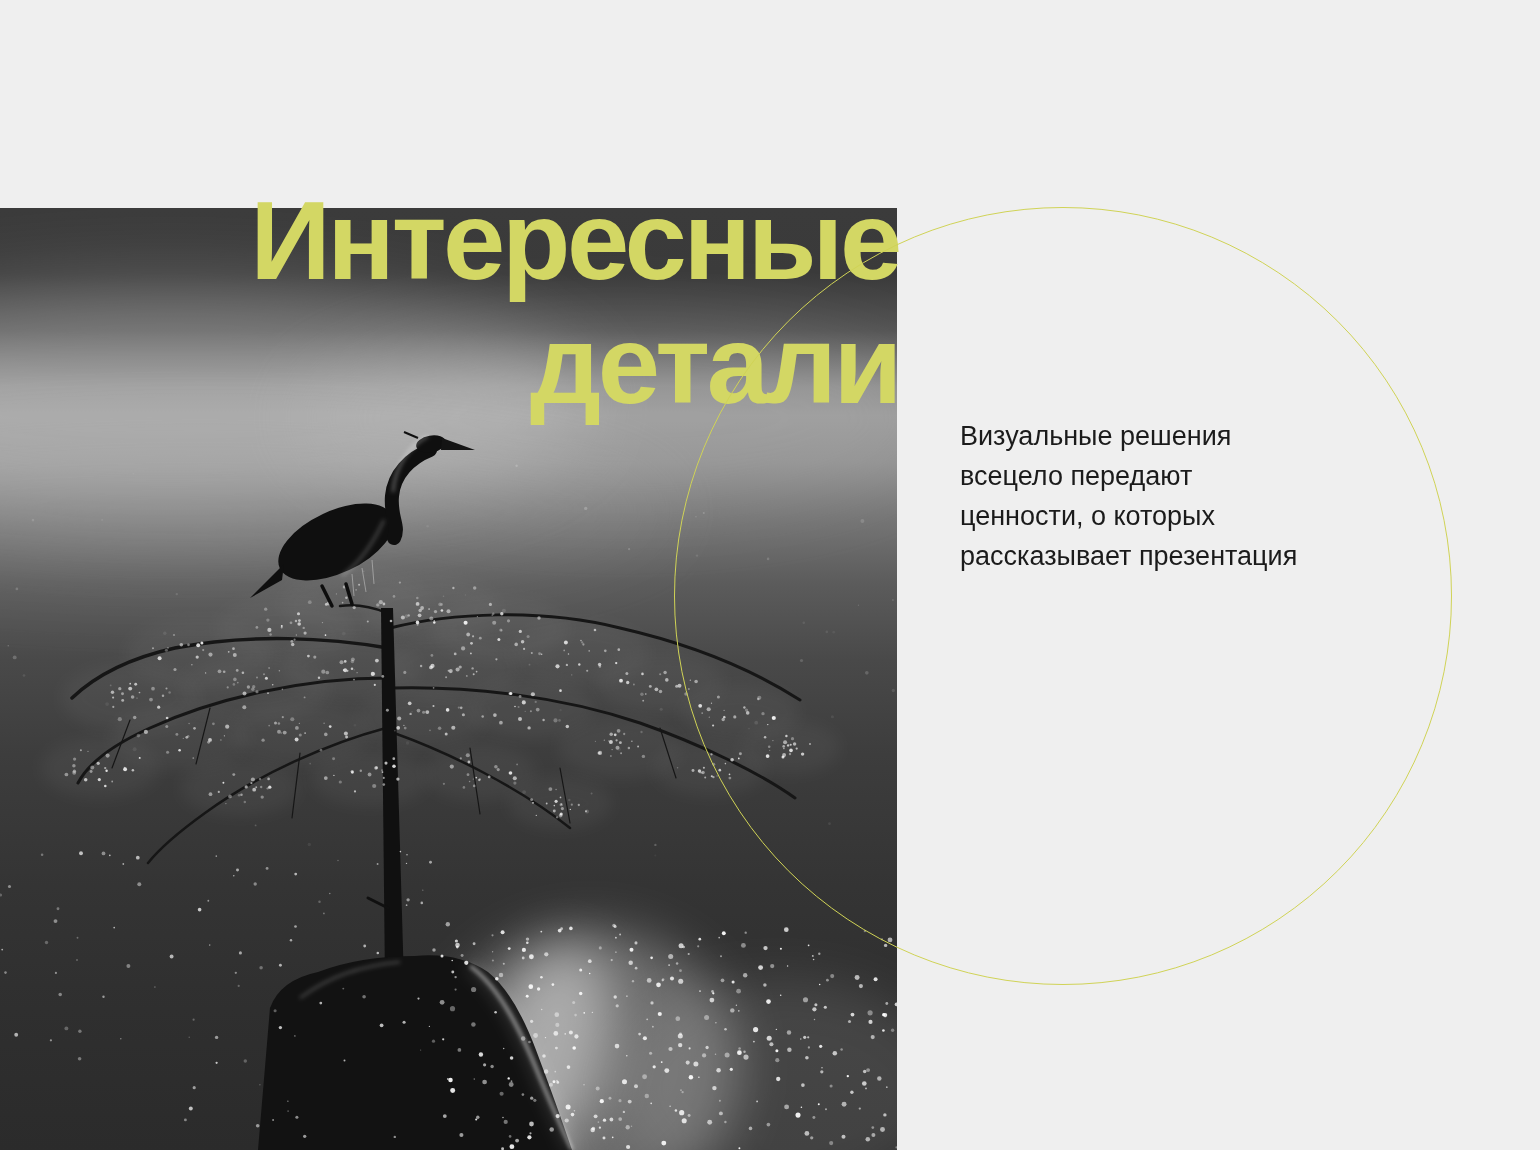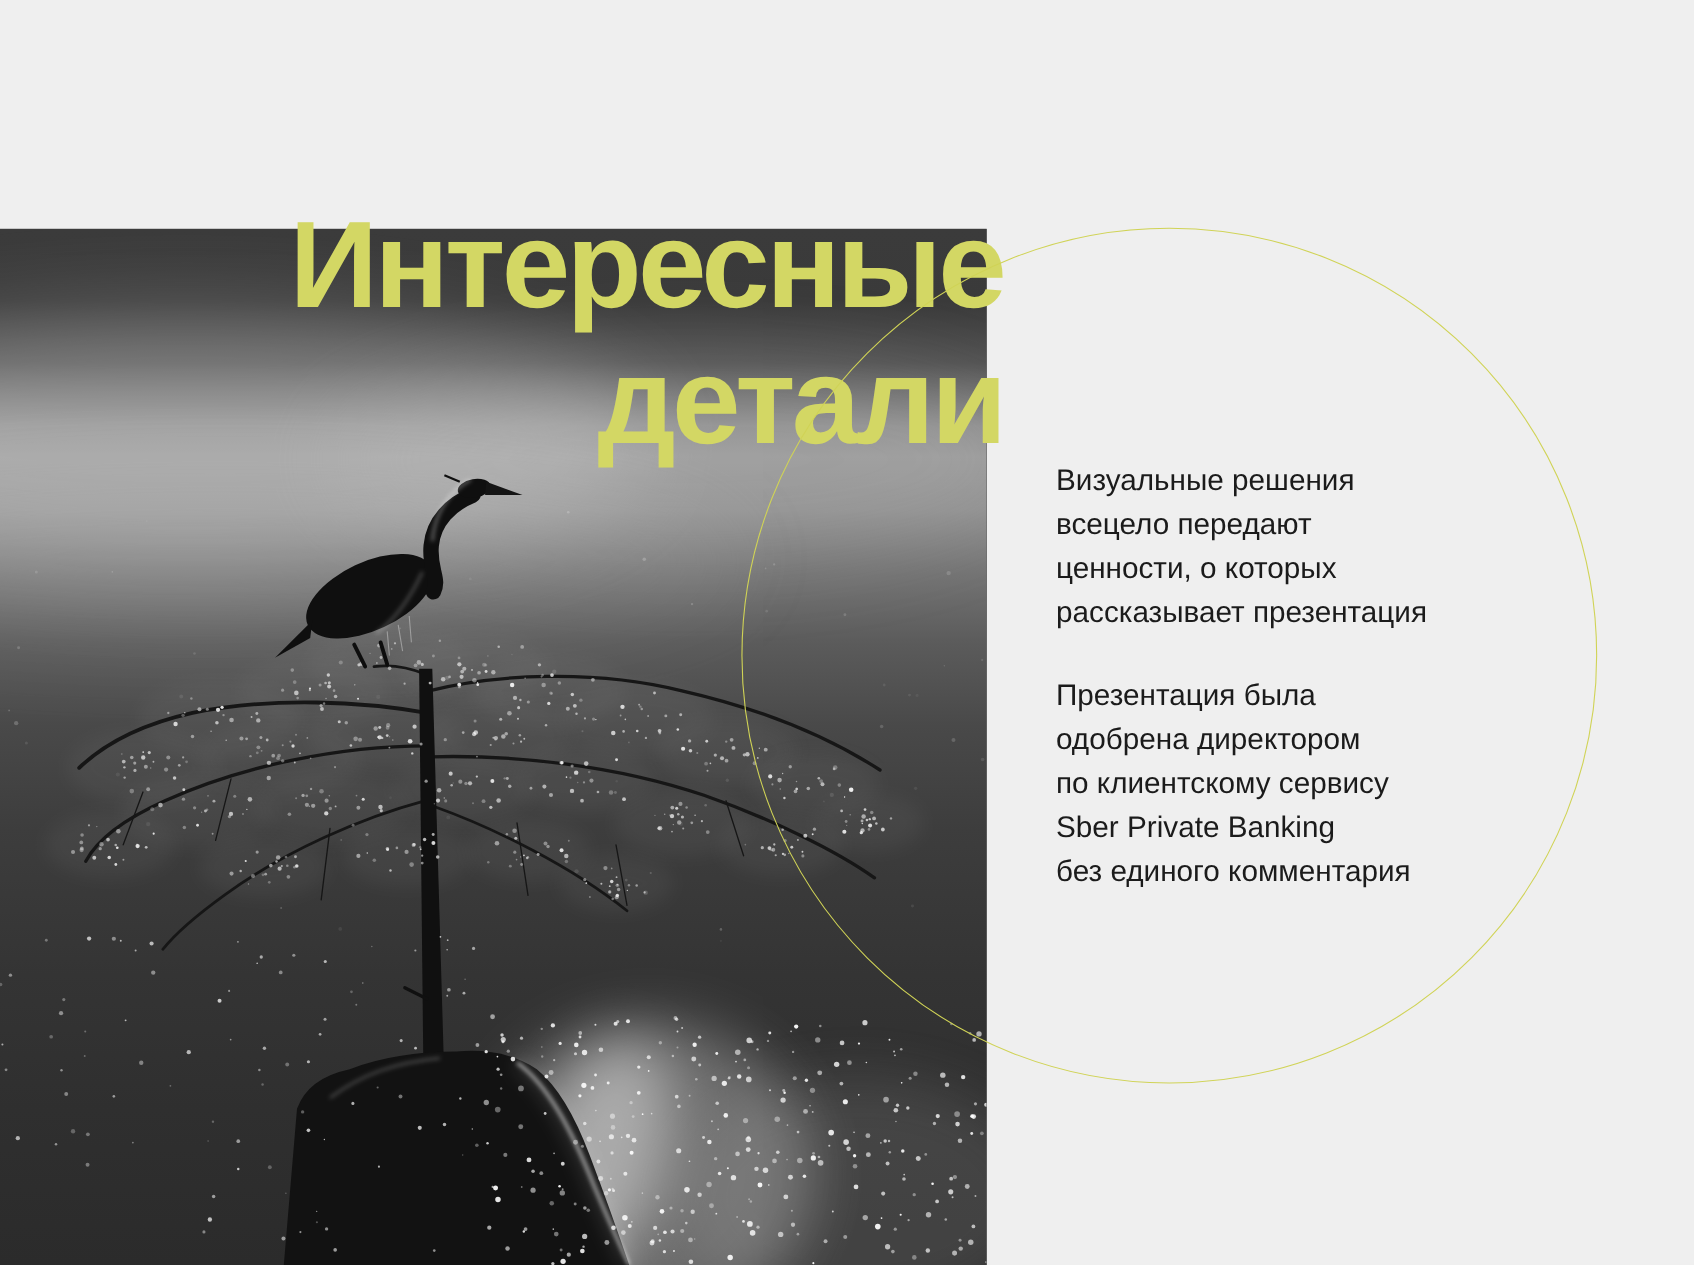--- a/index.html
+++ b/index.html
@@ -9,21 +9,21 @@
     background:#efefef;
     overflow:hidden;
     font-family:"Liberation Sans", sans-serif;
   }
   .photo{
     position:absolute;left:0;top:208px;width:897px;height:942px;
     overflow:hidden;background:#333;
   }
   .photo svg{display:block;}
   .title{
-    position:absolute;left:13px;top:179px;width:899px;
+    position:absolute;left:0;top:179px;width:899px;
     margin:0;text-align:right;
     font-size:112px;line-height:124px;font-weight:700;
     letter-spacing:-0.03em;white-space:pre-line;
     color:#d3d764;z-index:3;
   }
   .deco-circle{
     position:absolute;left:674px;top:207px;width:776px;height:776px;
     border:1.5px solid #d0d356;border-radius:50%;
     z-index:4;pointer-events:none;
   }
@@ -1110,20 +1110,15 @@
   <h1 class="title" style="color: rgb(211, 215, 100);">Интересные
 детали</h1>
 
   <div class="deco-circle" style="border-color: rgb(208, 211, 86);"></div>
 
   <div class="body-text">
     <p>Визуальные решения
 всецело передают
 ценности, о которых
 рассказывает презентация</p>
-    <p>Презентация была
-одобрена директором
-по клиентскому сервису
-Sber Private Banking
-без единого комментария</p>
   </div>
 
 </div>
 
 </body></html>

